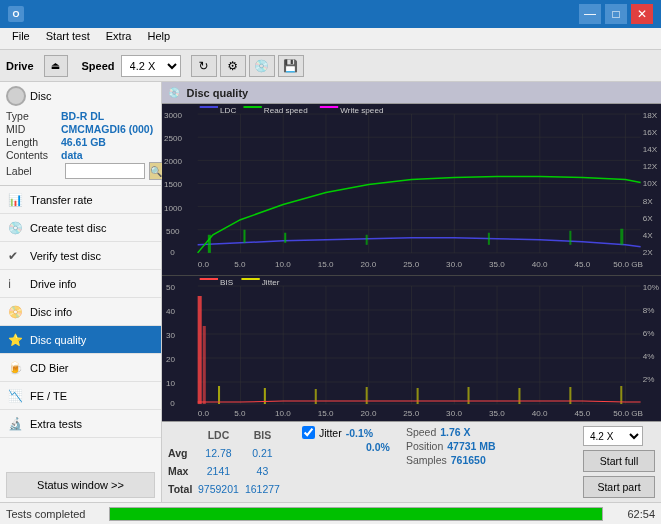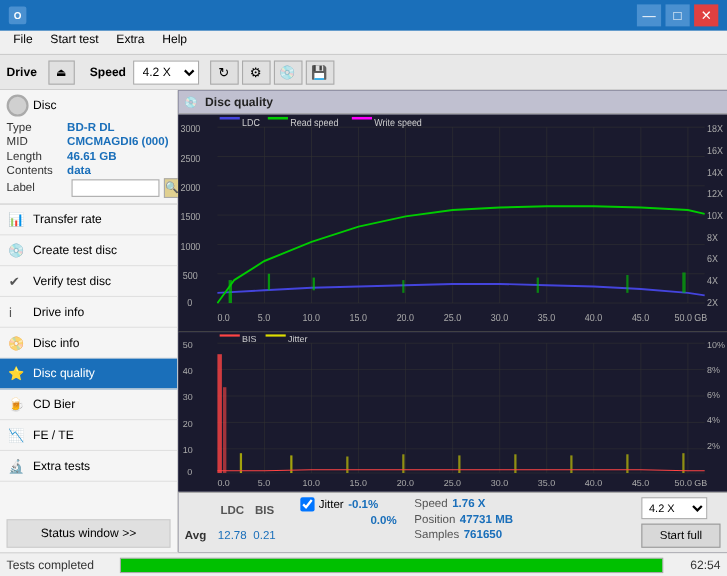--- a/index.html
+++ b/index.html
@@ -549,20 +549,30 @@
             <tr>
           <td style="width:30px;"></td>
           <td style="color:#555;font-weight:bold;text-align:center;padding:0 6px 0 0;">LDC</td>
           <td style="color:#555;font-weight:bold;text-align:center;padding:0 6px 0 0;">BIS</td>
         </tr>
         <tr>
           <td style="color:#333;font-weight:bold;padding-right:4px;">Avg</td>
           <td style="color:#1a6fba;text-align:center;padding-right:6px;">12.78</td>
           <td style="color:#1a6fba;text-align:center;padding-right:6px;">0.21</td>
         </tr>
+        <tr>
+          <td style="color:#333;font-weight:bold;padding-right:4px;">Max</td>
+          <td style="color:#1a6fba;text-align:center;padding-right:6px;">2141</td>
+          <td style="color:#1a6fba;text-align:center;padding-right:6px;">43</td>
+        </tr>
+        <tr>
+          <td style="color:#333;font-weight:bold;padding-right:4px;">Total</td>
+          <td style="color:#1a6fba;text-align:center;padding-right:6px;">9759201</td>
+          <td style="color:#1a6fba;text-align:center;padding-right:6px;">161277</td>
+        </tr>
       </tbody>
         </table>
 
       <div style="display:flex;flex-direction:column;gap:2px;margin-left:8px;">
         <div style="display:flex;align-items:center;gap:4px;">
           <input type="checkbox" class="checkbox-jitter" checked="" style="">
           <span style="font-size:10.5px;">Jitter</span>
           <span style="color:#1a6fba;font-weight:bold;font-size:10.5px;">-0.1%</span>
         </div>
         <div style="display:flex;align-items:center;gap:4px;">
@@ -582,20 +592,21 @@
         </div>
         <div style="display:flex;align-items:center;gap:4px;">
           <span style="font-size:10.5px;color:#555;">Samples</span>
           <span style="color:#1a6fba;font-weight:bold;font-size:10.5px;">761650</span>
         </div>
       </div>
 
       <div style="display:flex;flex-direction:column;gap:4px;margin-left:auto;">
         <select class="speed-dropdown"><option>4.2 X</option></select>
         <button class="start-full-btn">Start full</button>
+        <button class="start-part-btn">Start part</button>
       </div>
     </div>
   </div>
 </div>
 
 <div class="status-bar">
   <span class="status-text">Tests completed</span>
   <div class="progress-bar-container">
     <div class="progress-bar-fill" style="width:100%;"></div>
   </div>

